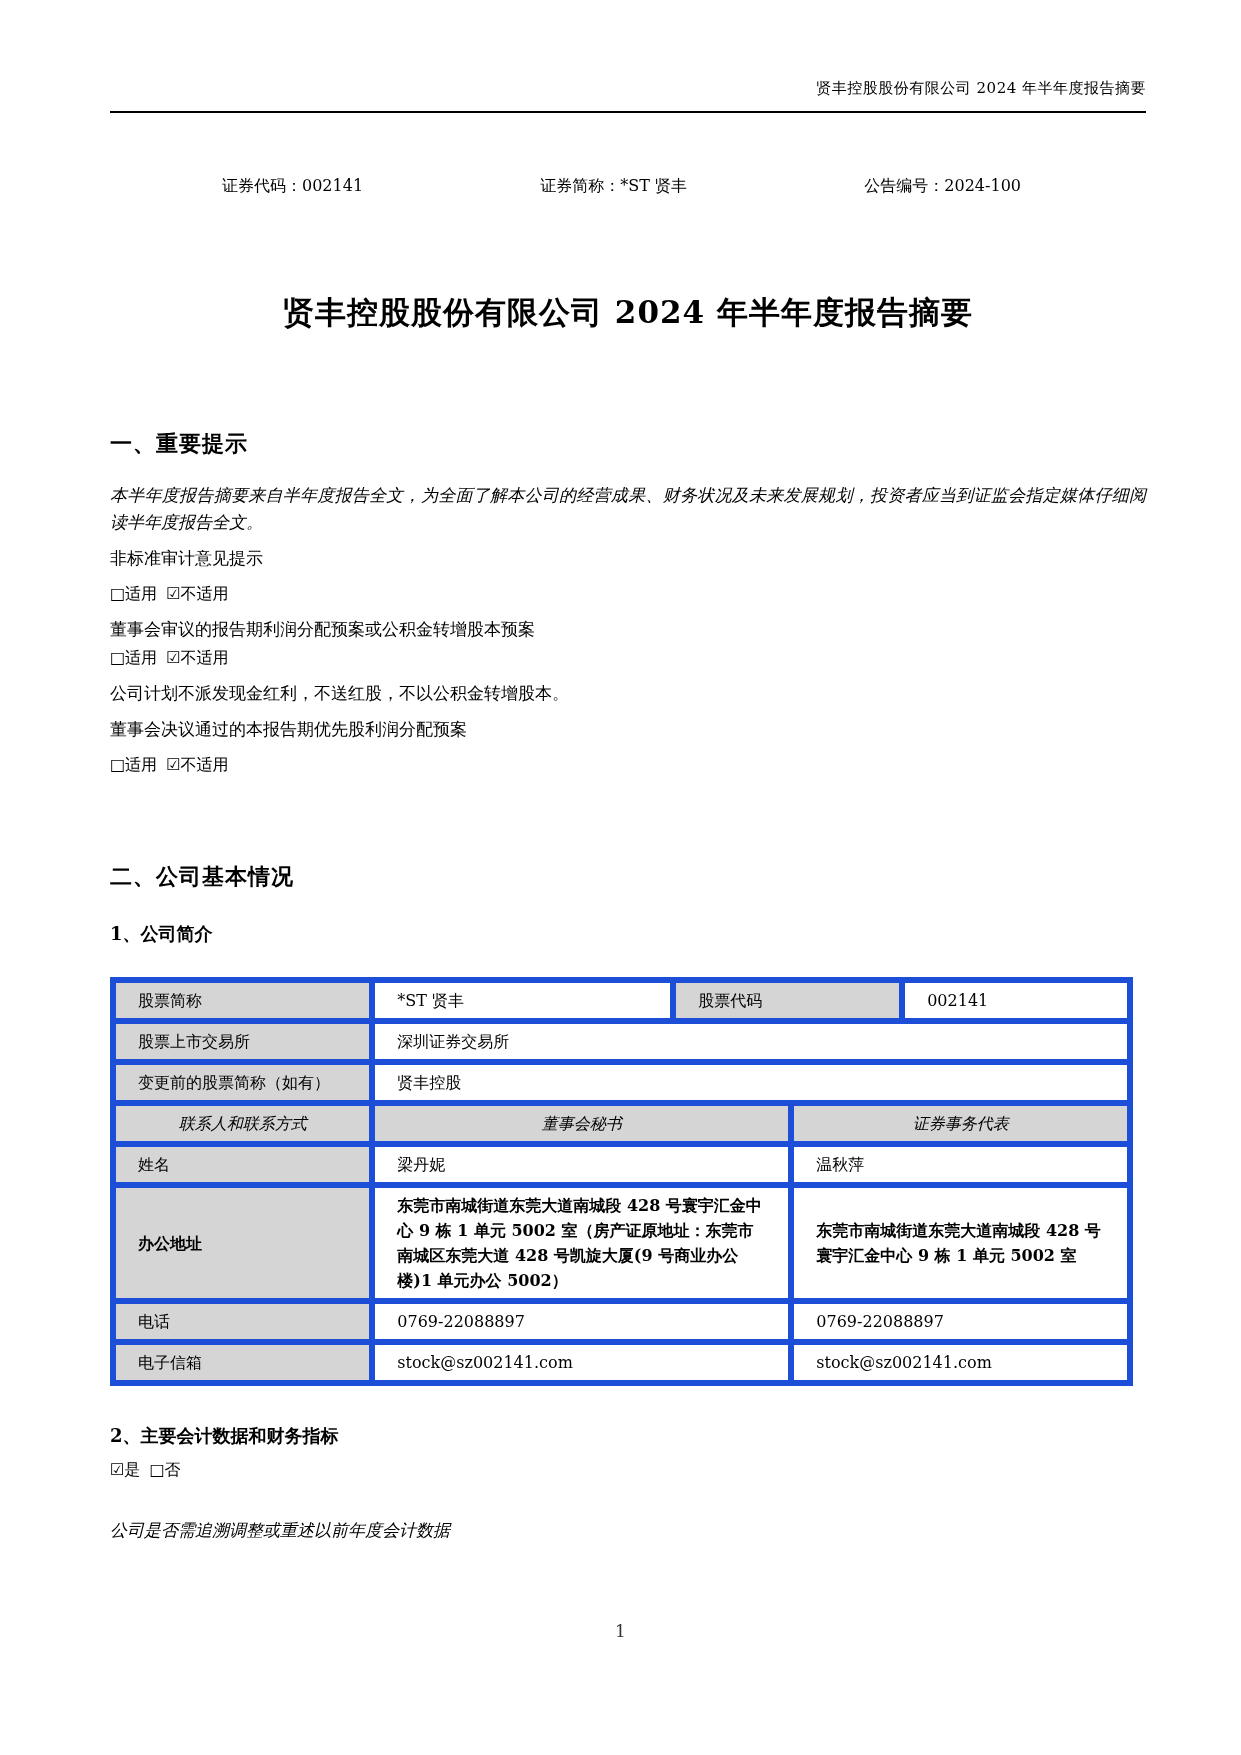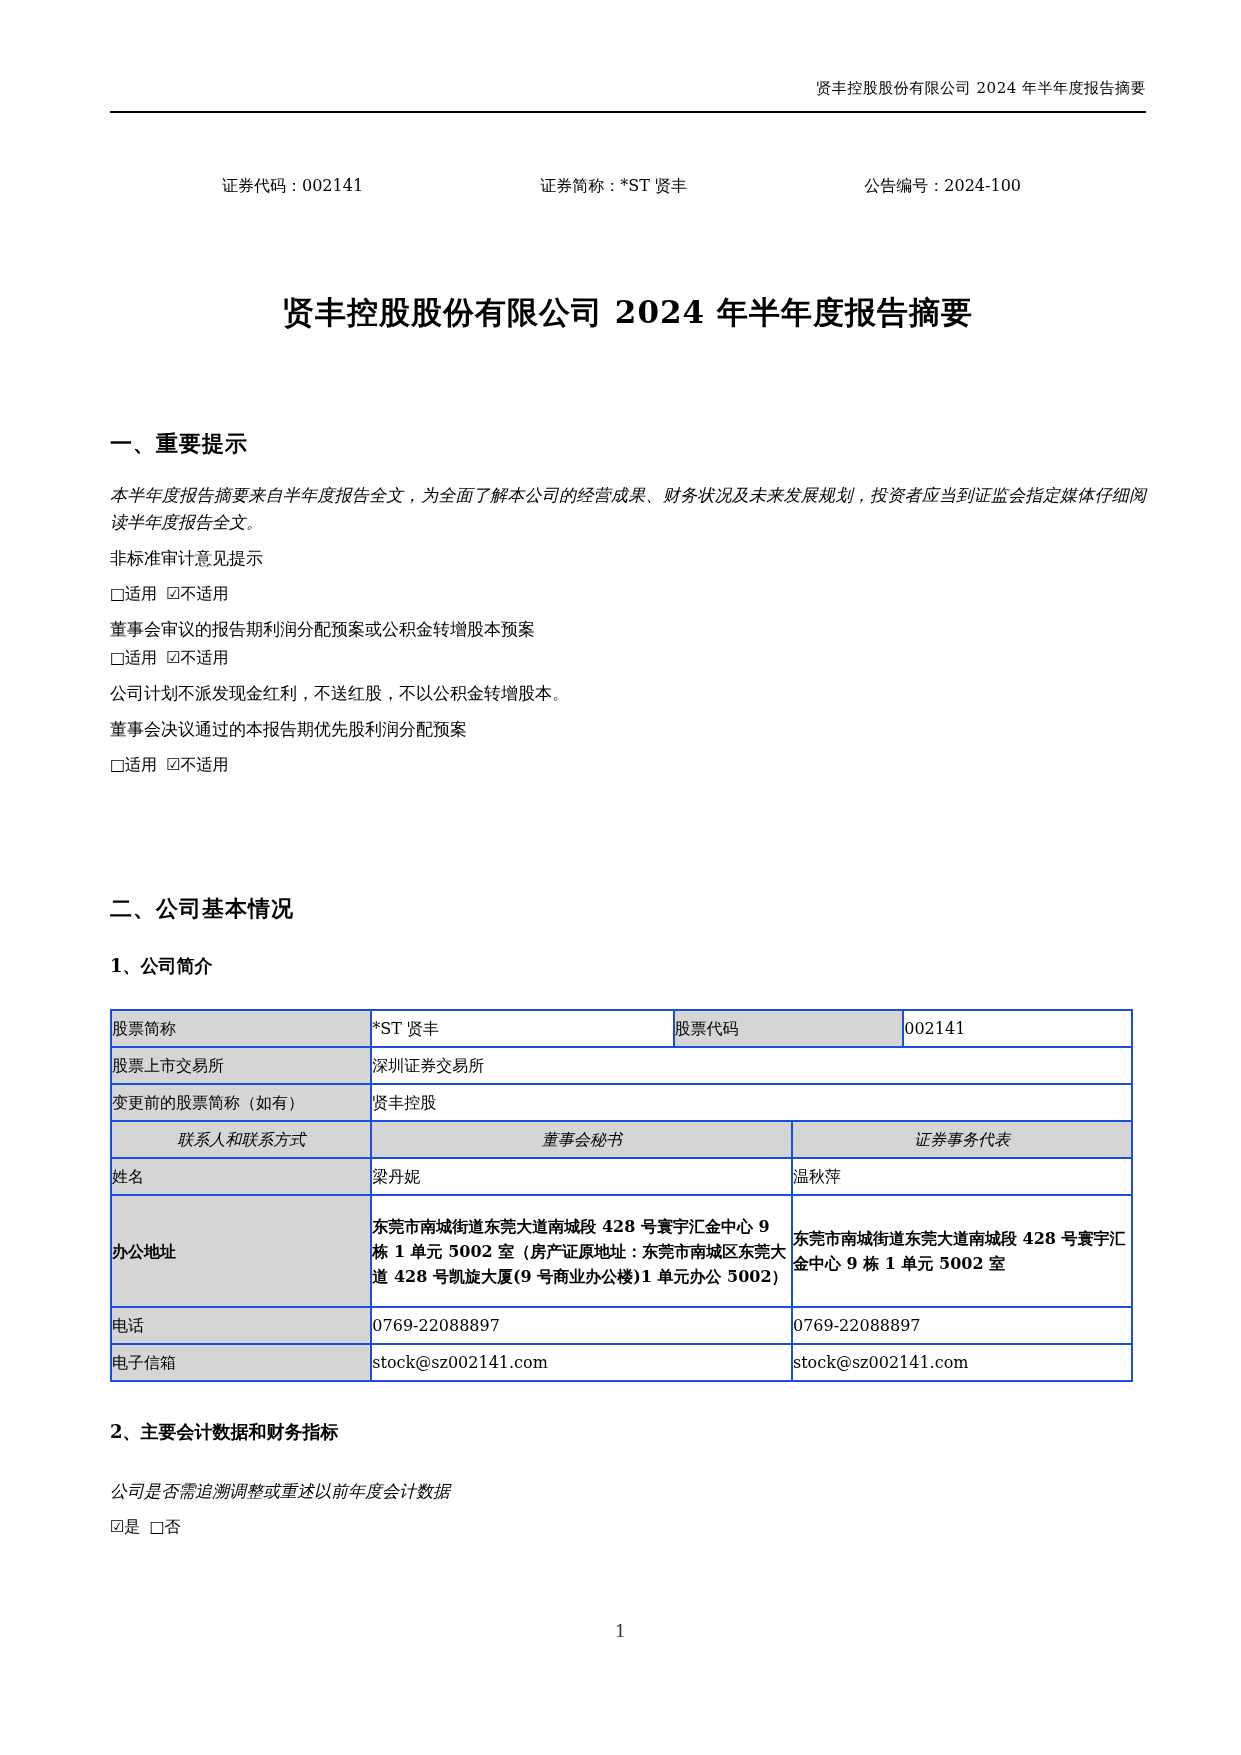--- a/index.html
+++ b/index.html
@@ -33,21 +33,21 @@
     text-align:center;
     font-size:31px;line-height:42px;font-weight:bold;
     letter-spacing:1px;
   }
 
   h2.sec{
     margin:96px 0 0 0;
     font-size:22px;line-height:28px;font-weight:bold;
     letter-spacing:1px;
   }
-  h2.sec2{margin-top:116px;}
+  h2.sec2{margin-top:84px;}
   h3.sub{
     margin:32px 0 0 0;
     font-size:18px;line-height:24px;font-weight:bold;
   }
   h3.sub2{margin-top:38px;}
 
   p.body{
     margin:9px 0 0 0;
     font-size:17px;line-height:27px;
     text-align:justify;
@@ -61,22 +61,22 @@
   }
 
   table.profile{
     margin-top:31px;
     width:1023px;
     border-collapse:collapse;
     table-layout:fixed;
     font-size:16px;
   }
   table.profile td{
-    border:2px solid #1d4ed8;
-    padding:4px 0;
+    border:6px solid #1d4ed8;
+    padding:4px 22px;
     line-height:25px;
     vertical-align:middle;
     height:27px;
     overflow:hidden;
   }
   td.lbl{background:#d5d5d5;}
   td.ctr{text-align:center;font-style:italic;}
   tr.addr td{height:102px;font-weight:bold;}
   .mono-like{letter-spacing:0px;}
 
@@ -163,19 +163,19 @@
         <tr>
           <td class="lbl">电子信箱</td>
           <td colspan="2" class="mono-like">stock@sz002141.com</td>
           <td colspan="2" class="mono-like">stock@sz002141.com</td>
         </tr>
       </tbody>
     </table>
 
     <h3 class="sub sub2">2、主要会计数据和财务指标</h3>
 
+    <p class="body checkline">☑是 □否</p>
     <p class="body first" style="margin-top:34px">公司是否需追溯调整或重述以前年度会计数据</p>
-    <p class="body checkline">☑是 □否</p>
 
   </div>
 
   <div class="page-footer">1</div>
 </div>
 
 </body></html>

